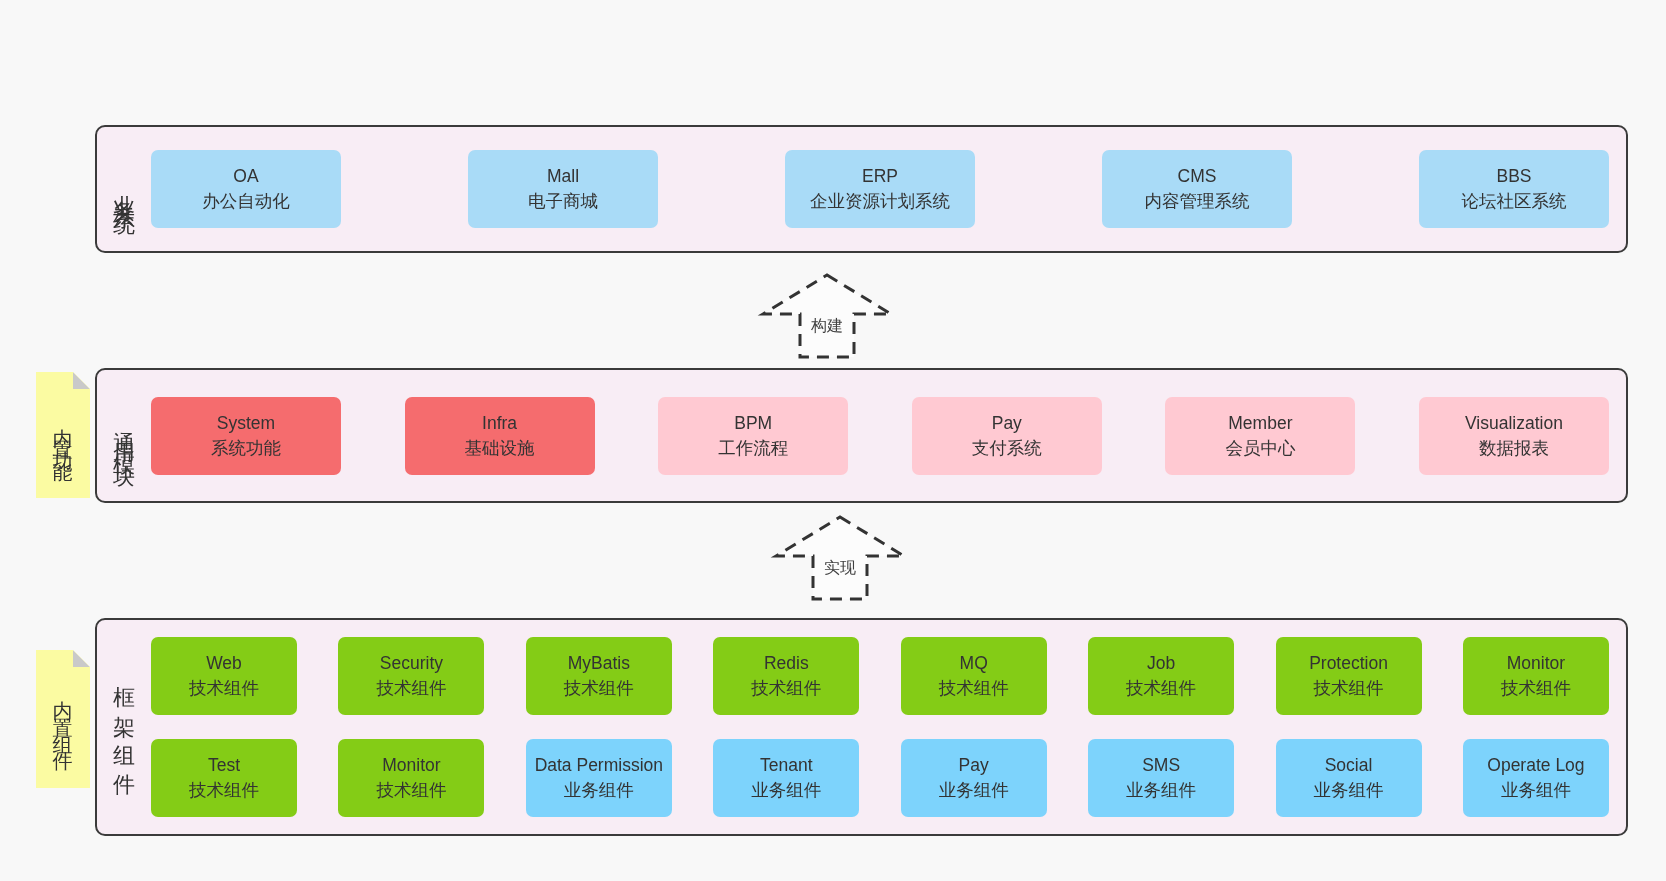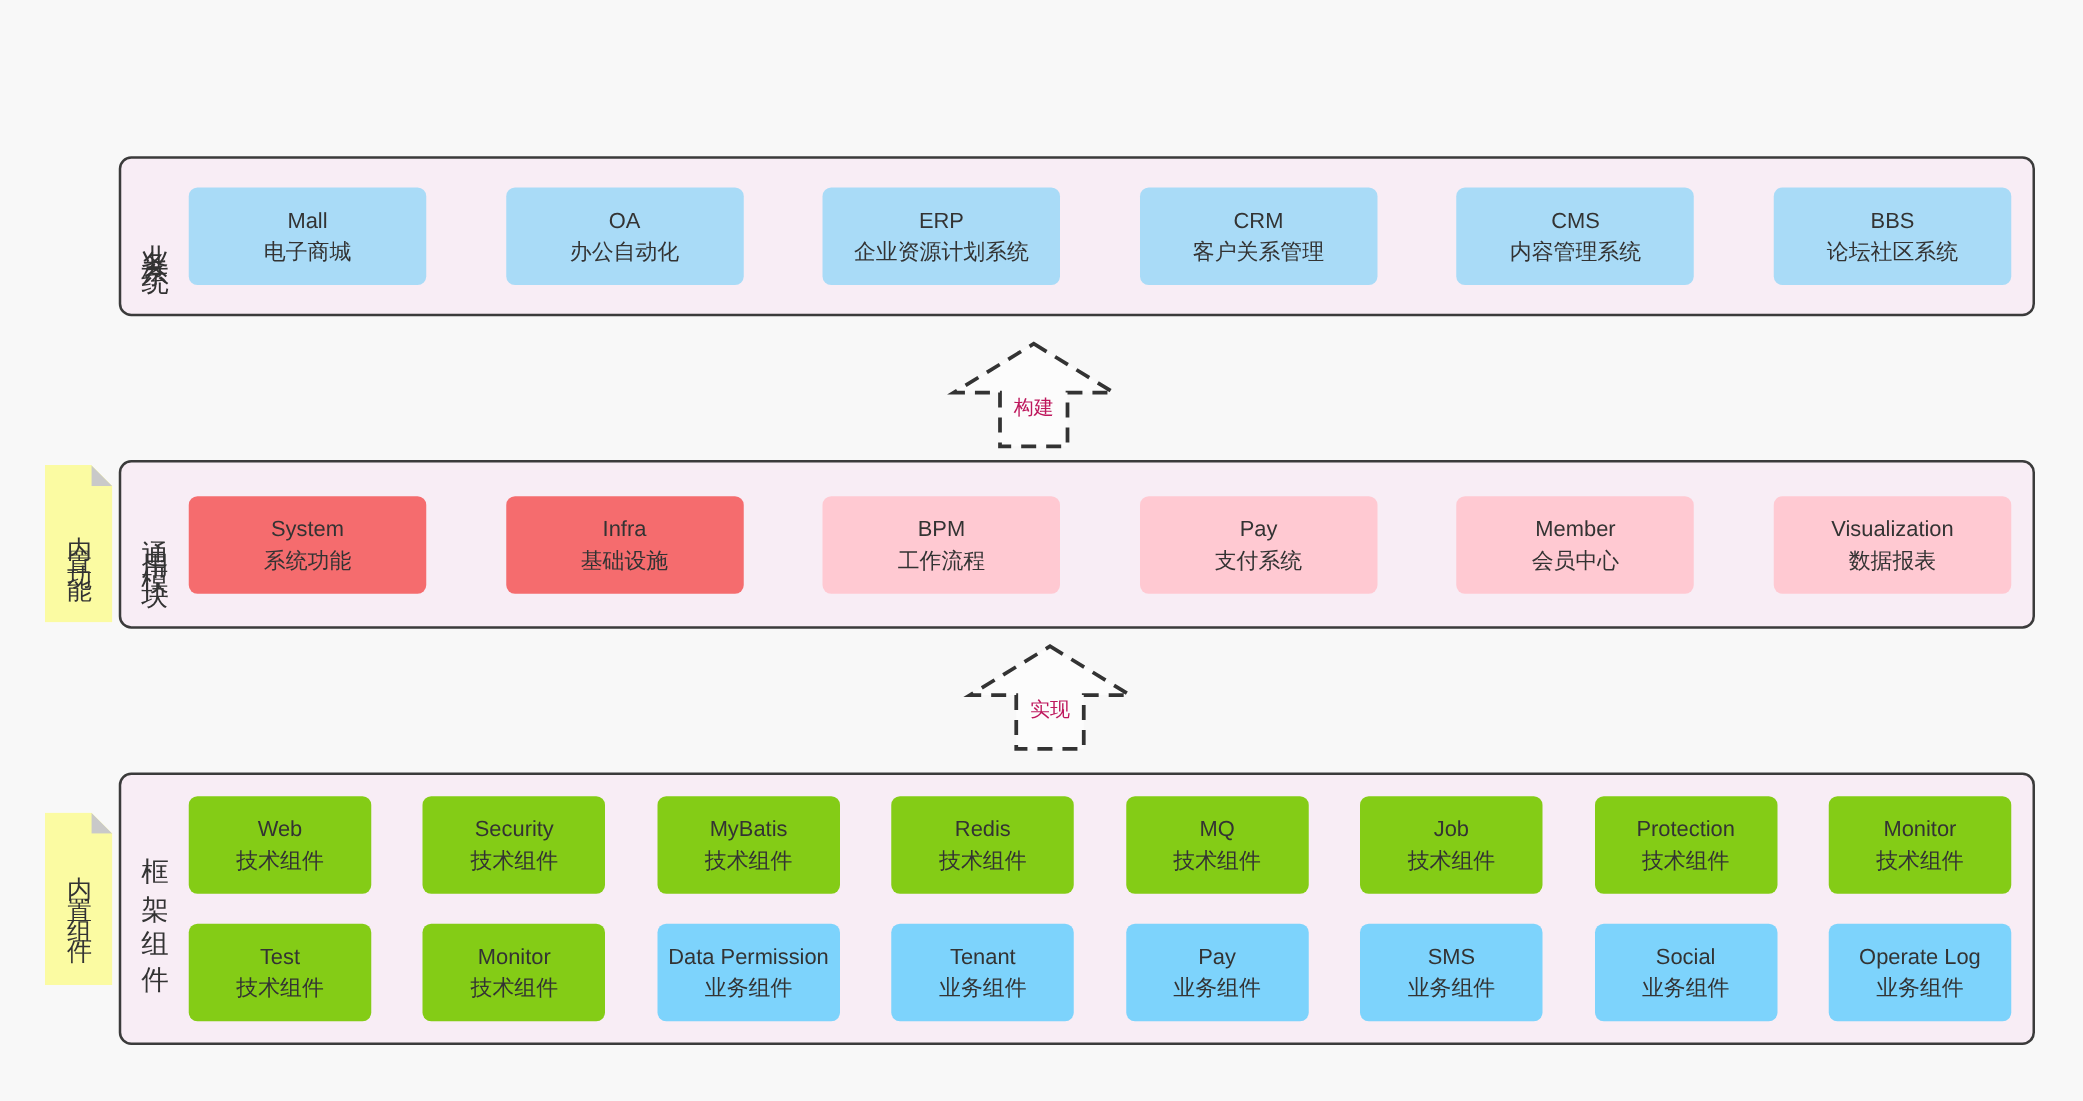--- a/index.html
+++ b/index.html
@@ -62,55 +62,51 @@
   .nls-m { letter-spacing:11px; }
   .nls-l { letter-spacing:17px; }
 
   
   .arrow { position:absolute; width:140px; height:90px; z-index:1; }
   #arrow-build     { left:757px; top:271px; }
   #arrow-implement { left:770px; top:513px; }
   .arrow svg { display:block; }
   .arrow-label {
     position:absolute; left:0; right:0; top:45px; text-align:center;
-    font-size:16px; color:#be185d;
+    font-size:16px; color:#404040;
   }
 </style>
 </head>
 <body>
 
 <div class="stage">
 
   <div class="note" id="note-modules">
     <span class="vtext note-text nls-m">内置功能</span>
   </div>
   <div class="note" id="note-components">
     <span class="vtext note-text nls-l">内置组件</span>
   </div>
 
   <section class="band" id="band-business">
     <div class="band-label">
       <span class="vtext ls-s">业务系统</span>
     </div>
     <div class="band-boxes">
       <div class="box w-lg blue">
+        <div>OA</div>
+        <div>办公自动化</div>
+      </div>
+      <div class="box w-lg blue">
         <div>Mall</div>
         <div>电子商城</div>
       </div>
       <div class="box w-lg blue">
-        <div>OA</div>
-        <div>办公自动化</div>
-      </div>
-      <div class="box w-lg blue">
         <div>ERP</div>
         <div>企业资源计划系统</div>
-      </div>
-      <div class="box w-lg blue">
-        <div>CRM</div>
-        <div>客户关系管理</div>
       </div>
       <div class="box w-lg blue">
         <div>CMS</div>
         <div>内容管理系统</div>
       </div>
       <div class="box w-lg blue">
         <div>BBS</div>
         <div>论坛社区系统</div>
       </div>
     </div>

